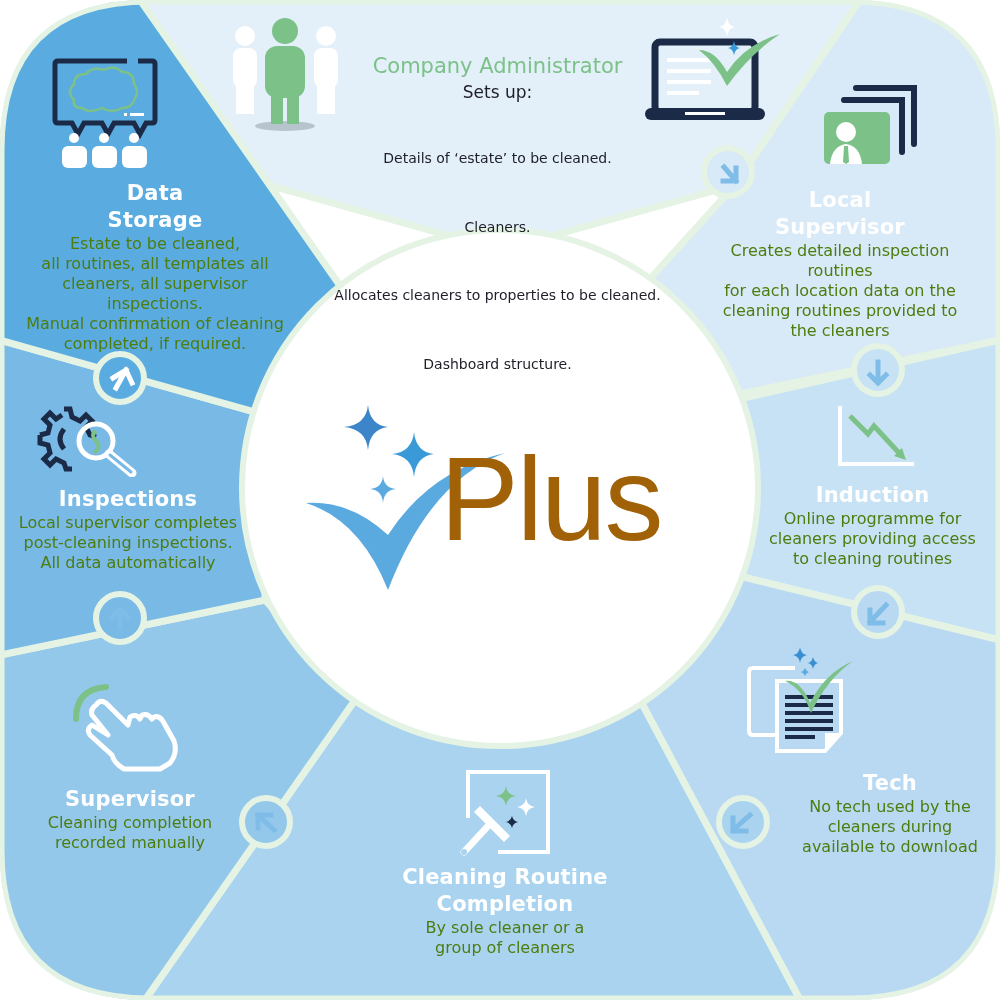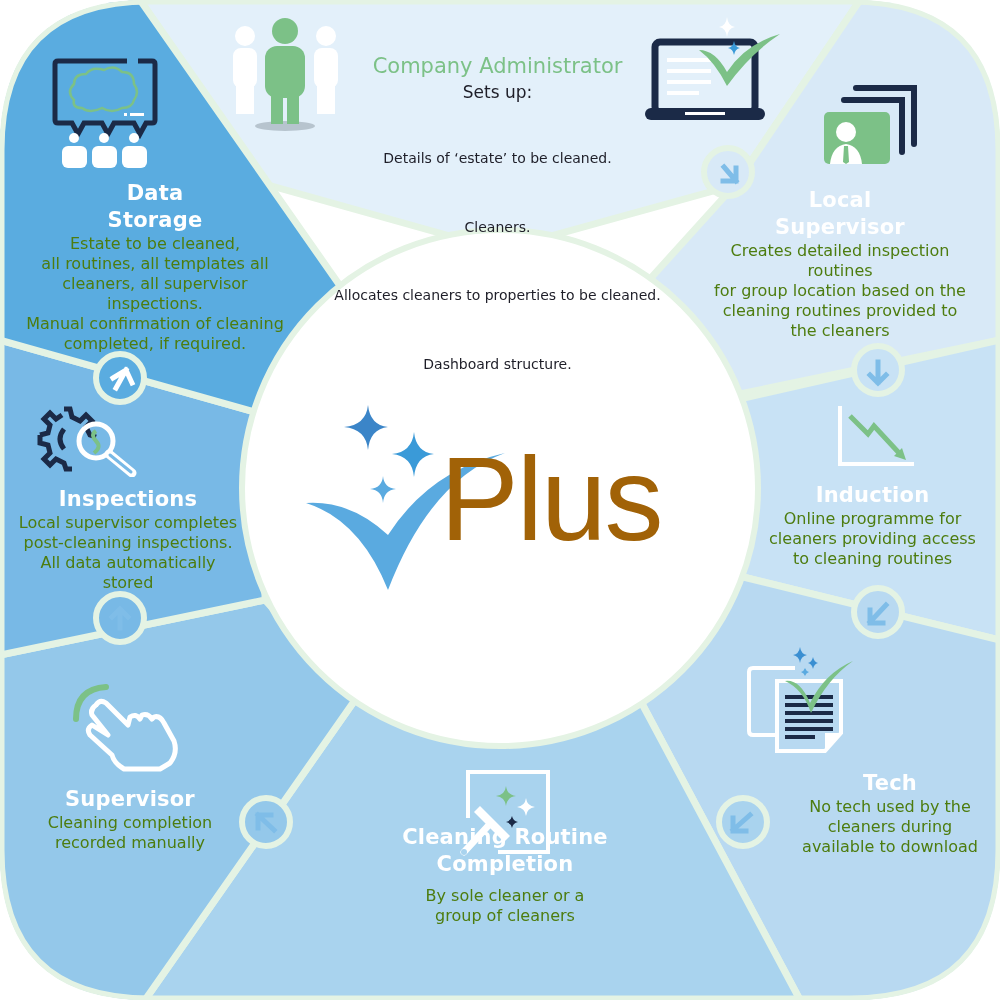--- a/index.html
+++ b/index.html
@@ -135,21 +135,21 @@
     <path d="M22,16 L80,16 L80,68" fill="none" stroke="#1b2a47" stroke-width="6" stroke-linecap="round"></path>
     <rect x="2" y="28" width="66" height="52" rx="5" fill="#7cc187"></rect>
     <circle cx="24" cy="48" r="10" fill="#ffffff"></circle>
     <path d="M8,80 Q10,62 24,60 Q38,62 40,80 Z" fill="#ffffff"></path>
     <path d="M22,62 L26,62 L27,78 L24,80 L21,78 Z" fill="#7cc187"></path>
   </svg>
   <div class="seg-text" style="left:700px;top:187px;width:280px">
     <div class="seg-title">Local</div>
     <div class="seg-title">Supervisor</div>
     <div class="seg-body">Creates detailed inspection routines</div>
-    <div class="seg-body">for group location based on the</div>
+    <div class="seg-body">for each location data on the</div>
     <div class="seg-body">cleaning routines provided to</div>
     <div class="seg-body">the cleaners</div>
   </div>
 
   <svg class="icon" style="left:836px;top:406px" width="80" height="62" viewBox="0 0 80 62">
     <path d="M4,0 L4,58 L78,58" fill="none" stroke="#ffffff" stroke-width="4"></path>
     <path d="M14,10 L32,28 L38,20 L64,48" fill="none" stroke="#7cc187" stroke-width="5"></path>
     <path d="M58,50 L70,54 L66,42 Z" fill="#7cc187"></path>
   </svg>
   <div class="seg-text" style="left:760px;top:482px;width:225px">
@@ -185,24 +185,24 @@
 
   <svg class="icon" style="left:458px;top:768px" width="95" height="95" viewBox="0 0 95 95">
     <path d="M10,50 L10,4 L90,4 L90,84 L40,84" fill="none" stroke="#ffffff" stroke-width="4"></path>
     <path d="M48,18 Q49,27 58,28 Q49,29 48,38 Q47,29 38,28 Q47,27 48,18 Z" fill="#7cc187"></path>
     <path d="M68,30 Q69,38 77,39 Q69,40 68,48 Q67,40 59,39 Q67,38 68,30 Z" fill="#ffffff"></path>
     <path d="M54,48 Q55,53 60,54 Q55,55 54,60 Q53,55 48,54 Q53,53 54,48 Z" fill="#1b2a47"></path>
     <path d="M22,38 L52,68 L46,74 L16,44 Z" fill="#ffffff"></path>
     <path d="M30,58 L6,84" stroke="#ffffff" stroke-width="7" stroke-linecap="round"></path>
     <circle cx="6" cy="84" r="3" fill="#a9d3ee"></circle>
   </svg>
-  <div class="seg-text" style="left:370px;top:824px;width:270px">
+  <div class="seg-text" style="left:370px;top:864px;width:270px">
     <div class="seg-title">Cleaning Routine</div>
     <div class="seg-title">Completion</div>
-    <div class="seg-body" style="margin-top:8px">By sole cleaner or a</div>
+    <div class="seg-body" style="margin-top:0">By sole cleaner or a</div>
     <div class="seg-body">group of cleaners</div>
   </div>
 
   <svg class="icon" style="left:70px;top:683px" width="110" height="90" viewBox="0 0 110 90">
     <path d="M6,36 Q6,6 36,4" fill="none" stroke="#7cc187" stroke-width="6" stroke-linecap="round"></path>
     <path d="M26,22 Q30,16 36,20 L58,42 L60,34 Q66,30 70,36 L72,32 Q78,30 82,36 L84,34 Q90,32 94,40 L104,58 Q108,70 100,80 L90,86 L54,86 Q44,80 42,72 L20,52 Q16,46 22,42 L38,52 L22,32 Q20,26 26,22 Z" fill="none" stroke="#ffffff" stroke-width="5" stroke-linejoin="round"></path>
   </svg>
   <div class="seg-text" style="left:30px;top:786px;width:200px">
     <div class="seg-title">Supervisor</div>
     <div class="seg-body">Cleaning completion</div>
@@ -217,21 +217,20 @@
     <circle cx="62" cy="38" r="17" fill="none" stroke="#ffffff" stroke-width="5"></circle>
     <path d="M62,28 Q56,32 62,38 Q68,44 60,50" fill="none" stroke="#7cc187" stroke-width="4"></path>
     <path d="M75,51 L98,70" stroke="#ffffff" stroke-width="9" stroke-linecap="round"></path>
     <path d="M76,52 L97,69" stroke="#78b9e6" stroke-width="3" stroke-linecap="round"></path>
   </svg>
   <div class="seg-text" style="left:8px;top:486px;width:240px">
     <div class="seg-title">Inspections</div>
     <div class="seg-body">Local supervisor completes</div>
     <div class="seg-body">post-cleaning inspections.</div>
     <div class="seg-body">All data automatically</div>
-    <div class="seg-body">stored</div>
   </div>
 
   <svg class="icon" style="left:52px;top:58px" width="108" height="112" viewBox="0 0 108 112">
     <path d="M75,3 L6,3 Q3,3 3,6 L3,62 Q3,65 6,65 L20,65 L26,76 L32,65 L50,65 L56,76 L62,65 L82,65 L88,76 L94,65 L100,65 Q103,65 103,62 L103,6 Q103,3 100,3 L86,3" fill="none" stroke="#1b2a47" stroke-width="5"></path>
     <path d="M22,42 Q14,34 22,26 Q22,16 34,16 Q40,8 52,12 Q62,6 70,14 Q82,14 82,26 Q88,34 82,42 Q80,50 70,50 Q60,56 50,50 Q38,56 30,50 Q20,50 22,42 Z" fill="none" stroke="#7cc187" stroke-width="2.5"></path>
     <rect x="72" y="55" width="3" height="3" fill="#ffffff"></rect>
       <rect x="78" y="55" width="14" height="3" fill="#ffffff"></rect>
     <circle cx="22" cy="80" r="5" fill="#ffffff"></circle>
       <rect x="10" y="88" width="25" height="22" rx="6" fill="#ffffff"></rect>
     <circle cx="52" cy="80" r="5" fill="#ffffff"></circle>

